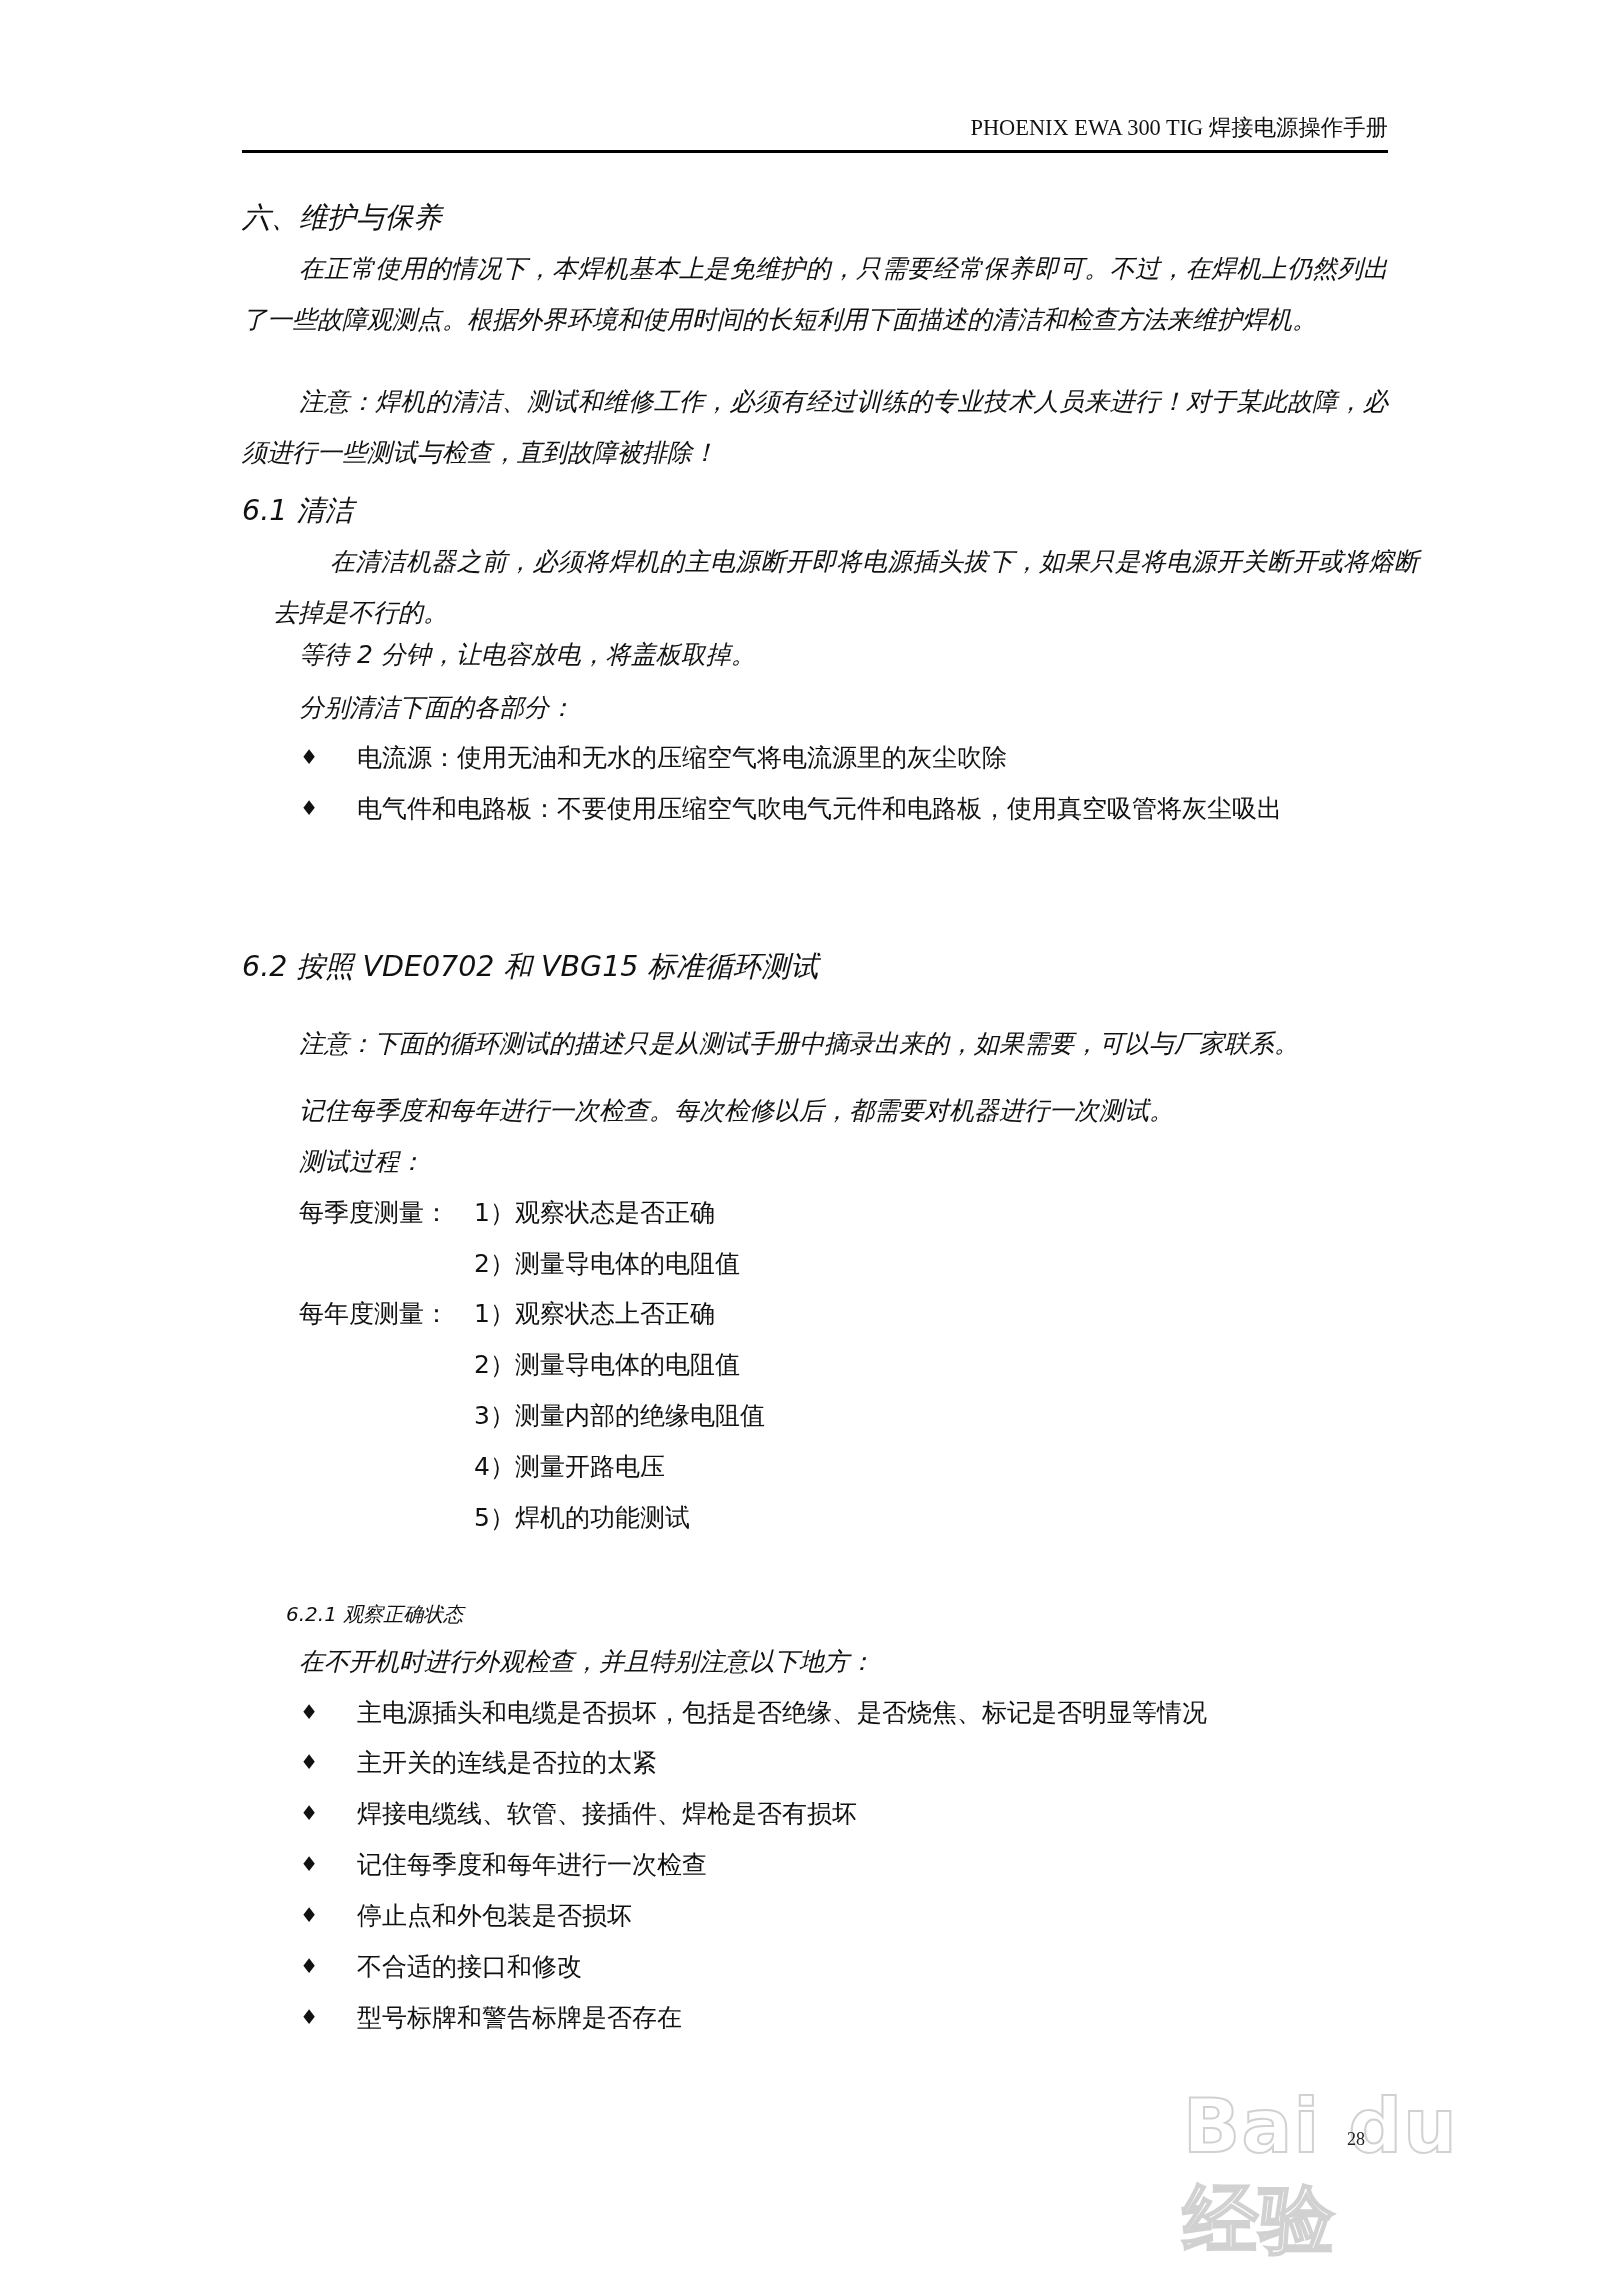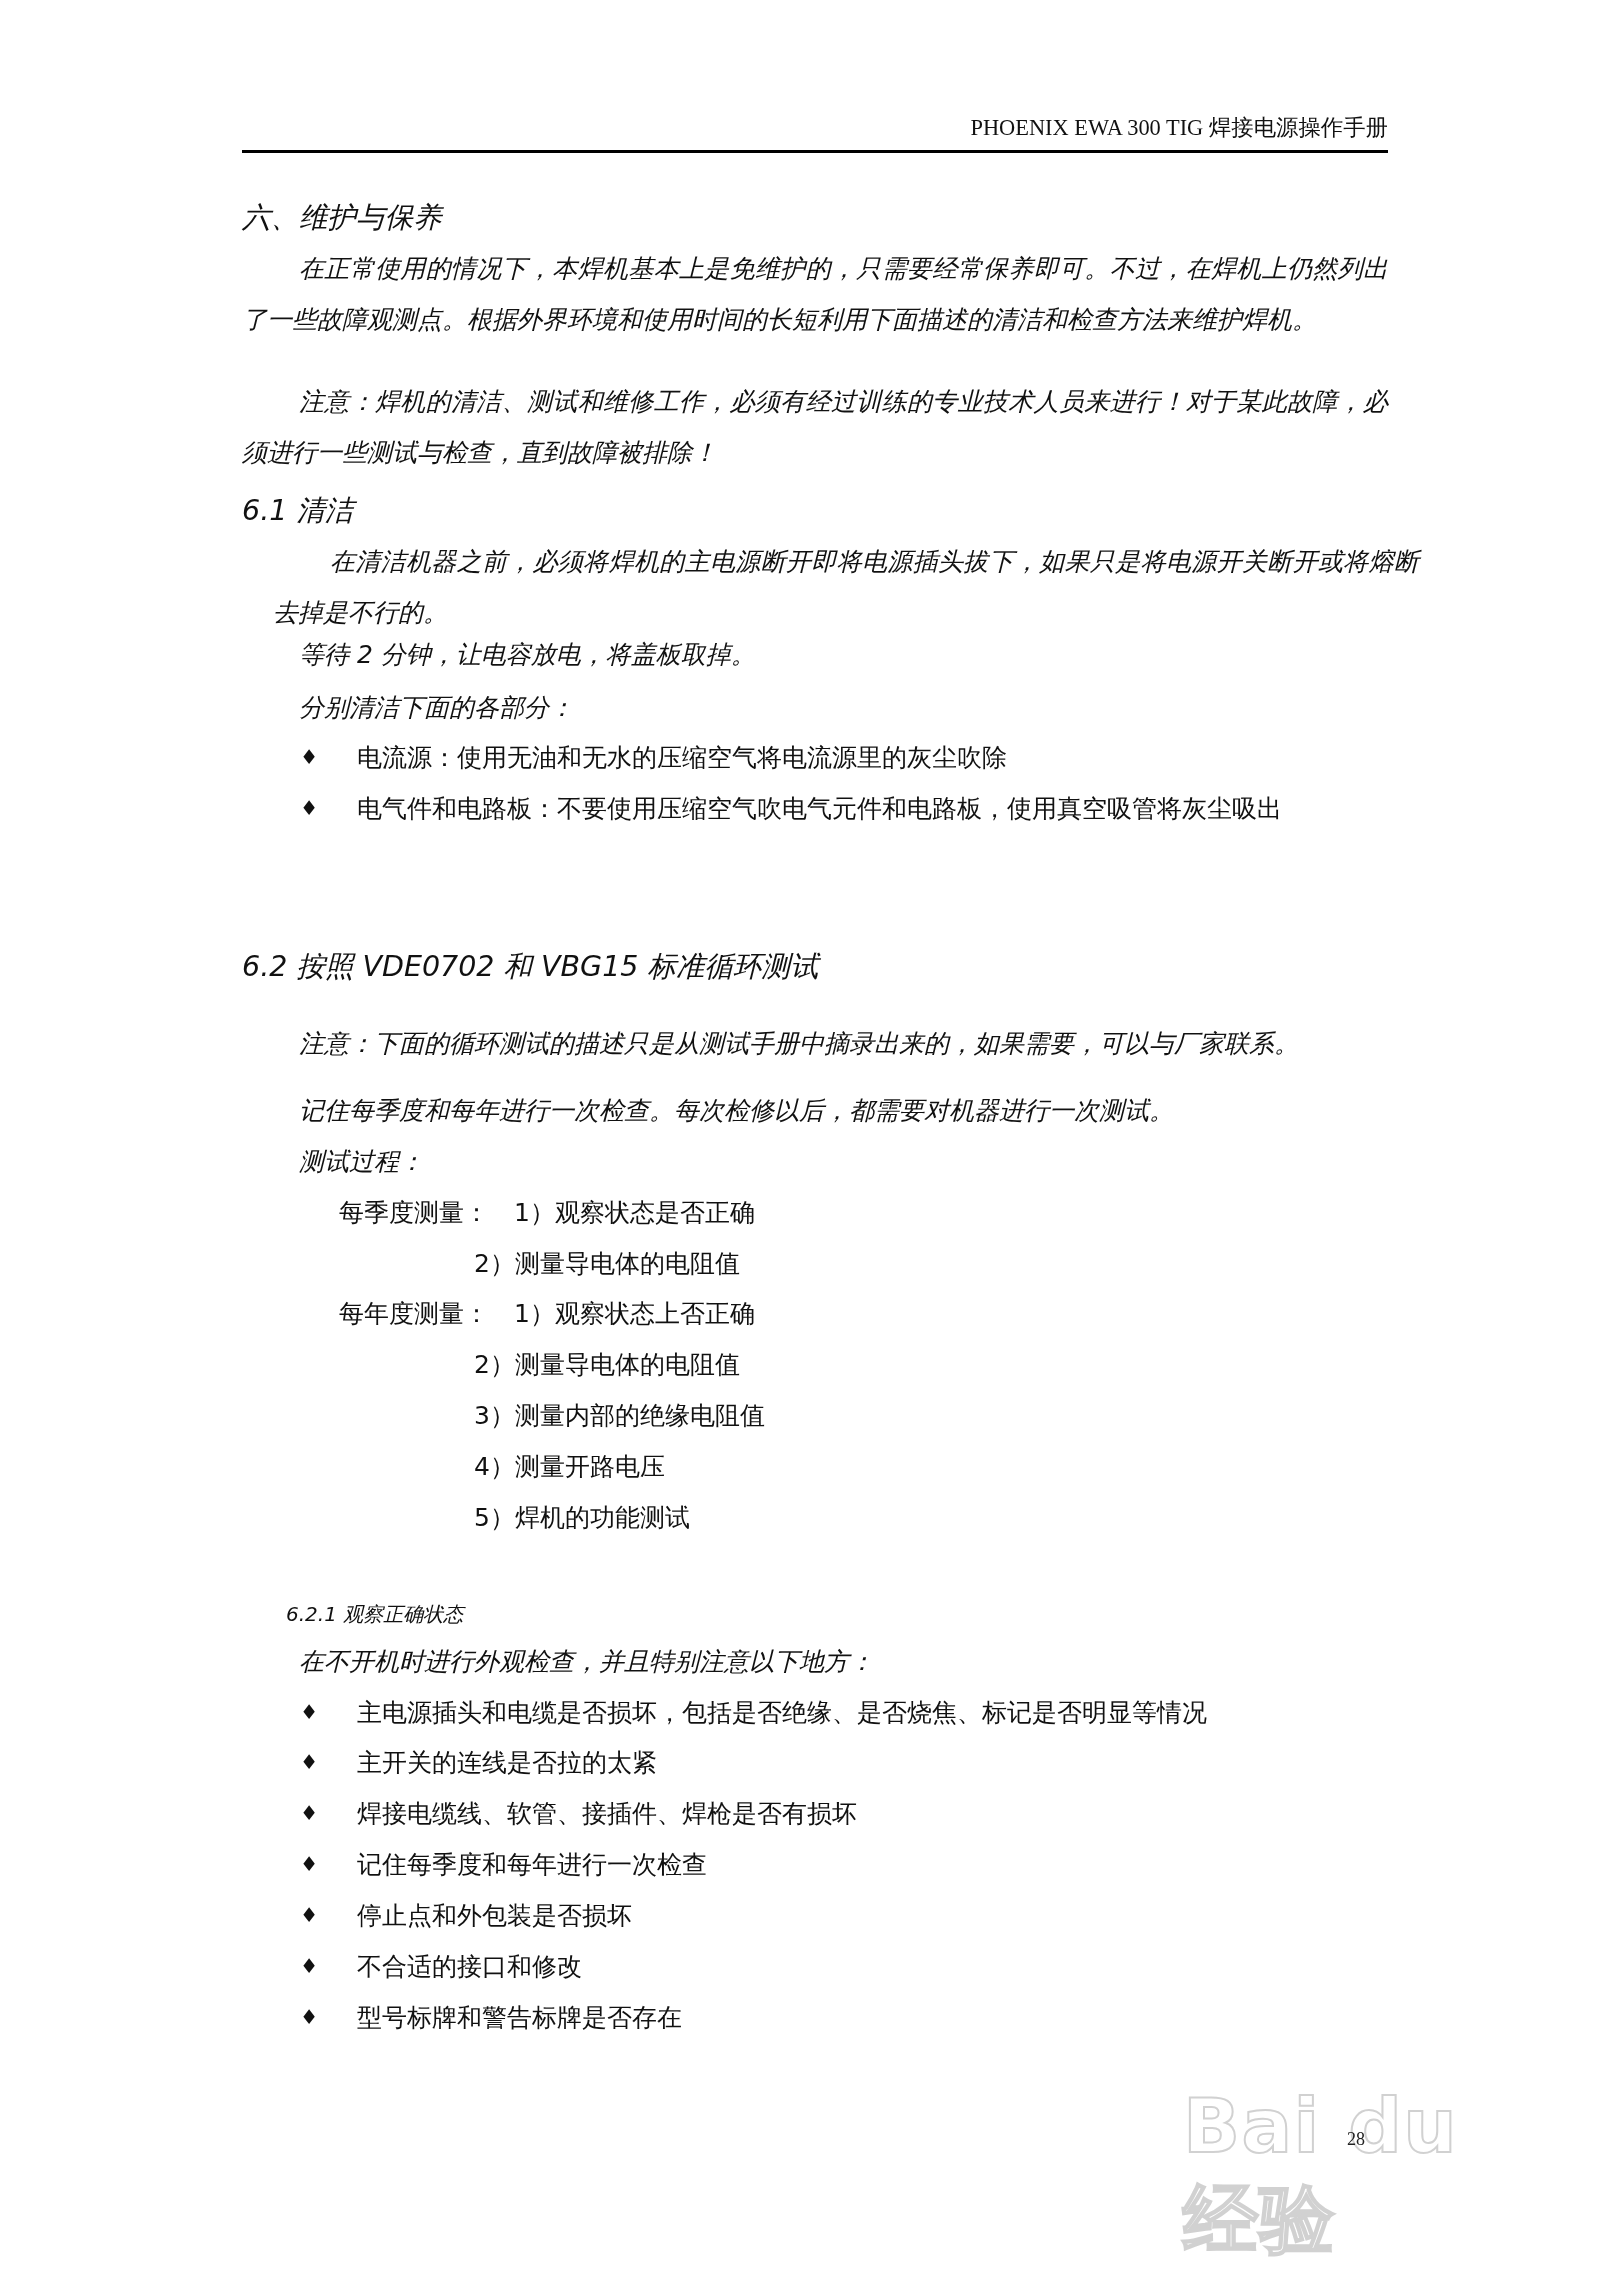--- a/index.html
+++ b/index.html
@@ -19,21 +19,21 @@
     .blk { position: absolute; left: 242px; width: 1146px; font-size: 25px; line-height: 51px; font-style: italic; }
     .h1 { font-size: 28.5px; line-height: 41px; }
     .h2 { font-size: 28.5px; line-height: 41px; }
     .h3 { font-size: 20px; line-height: 34px; margin-left: 44px; }
     .p { text-indent: 57px; text-align: justify; }
     .p-noindent { padding-left: 57px; }
     .bullet { position: absolute; left: 300px; width: 1088px; font-size: 25px; line-height: 51px; }
     .bullet .dia { position: absolute; left: 0; top: 0; font-size: 20.3px; }
     .bullet .txt { display: block; padding-left: 57px; }
     .meas { position: absolute; left: 299px; font-size: 25px; line-height: 51px; white-space: nowrap; }
-    .meas .lab { display: inline-block; width: 175px; margin-left: 40px; }
+    .meas .lab { display: inline-block; width: 175px; }
     .meas.sub { left: 474px; }
     .pageno {
       position: absolute; left: 1347px; top: 2129px; font-family: Liberation Serif, serif;
       font-size: 18px; color: #222; z-index: 2;
     }
     .watermark {
       position: absolute; left: 1146px; top: 2082px; width: 400px; height: 109px;
       color: rgba(200,200,200,0.55); font-family: "DejaVu Sans", sans-serif; z-index: 1;
     }
     .wm-logo { position: absolute; left: 0; top: 0; font-size: 75px; font-weight: bold; letter-spacing: 1.4px;

